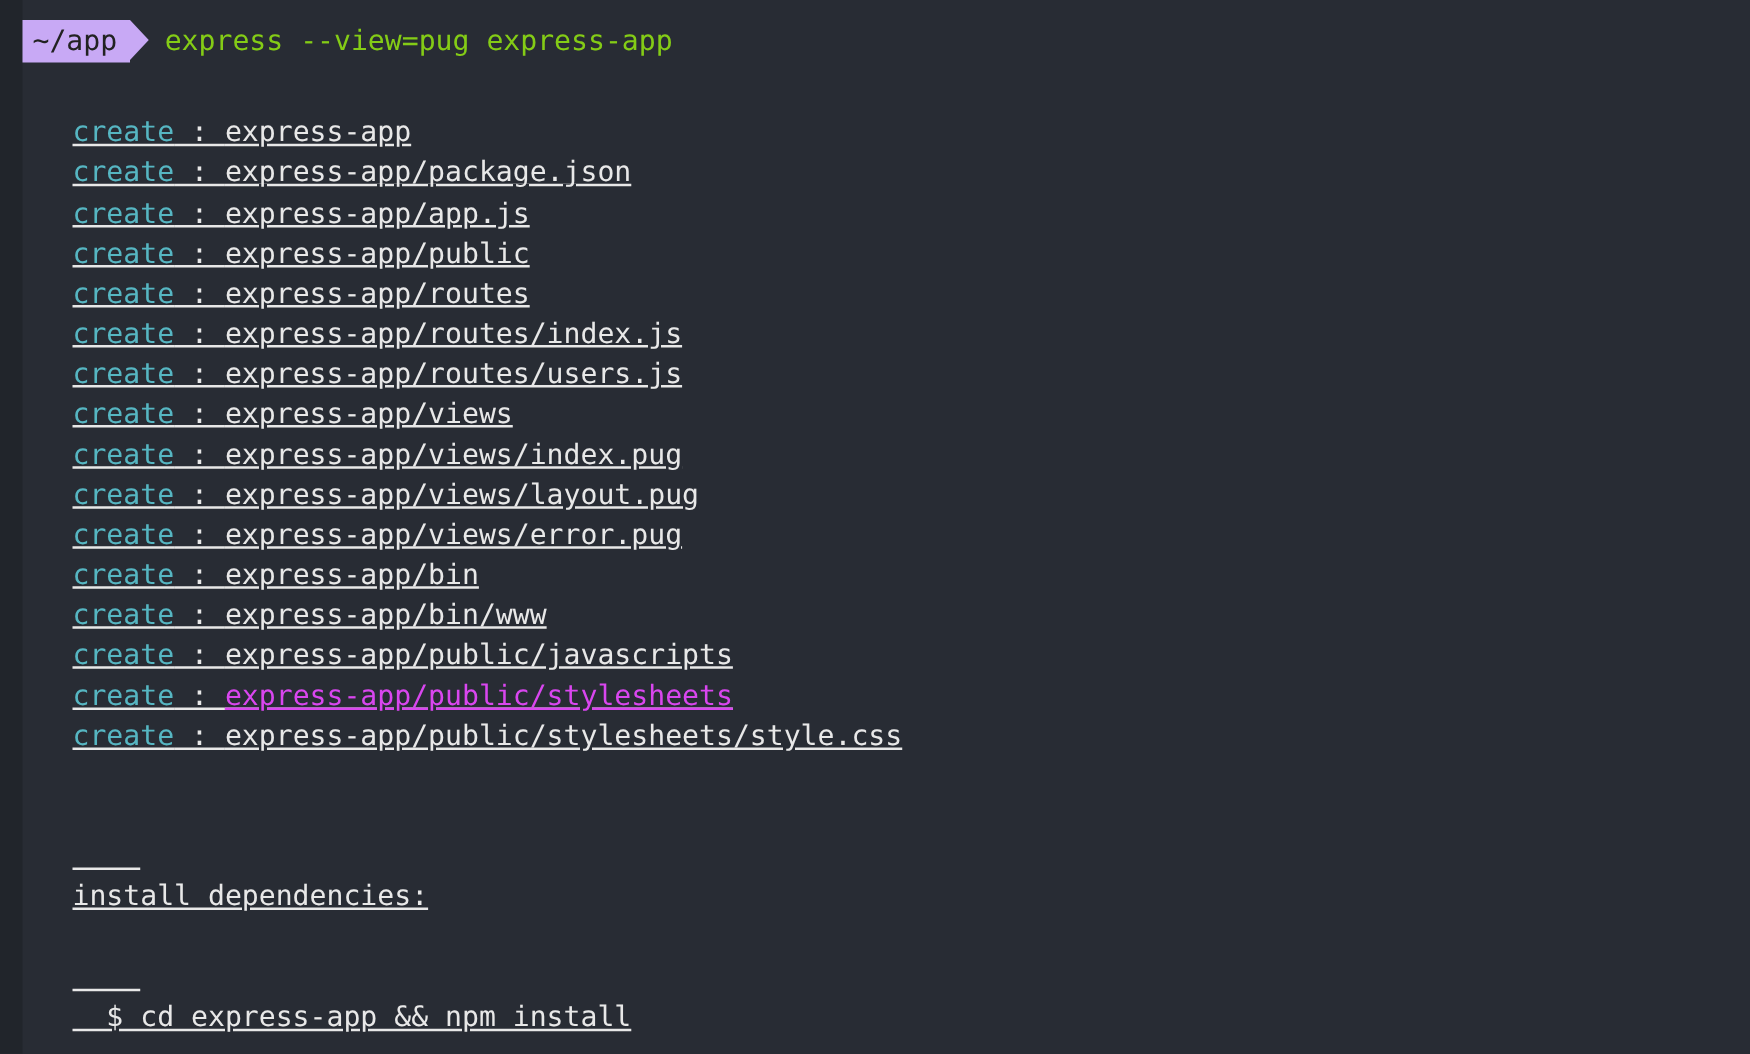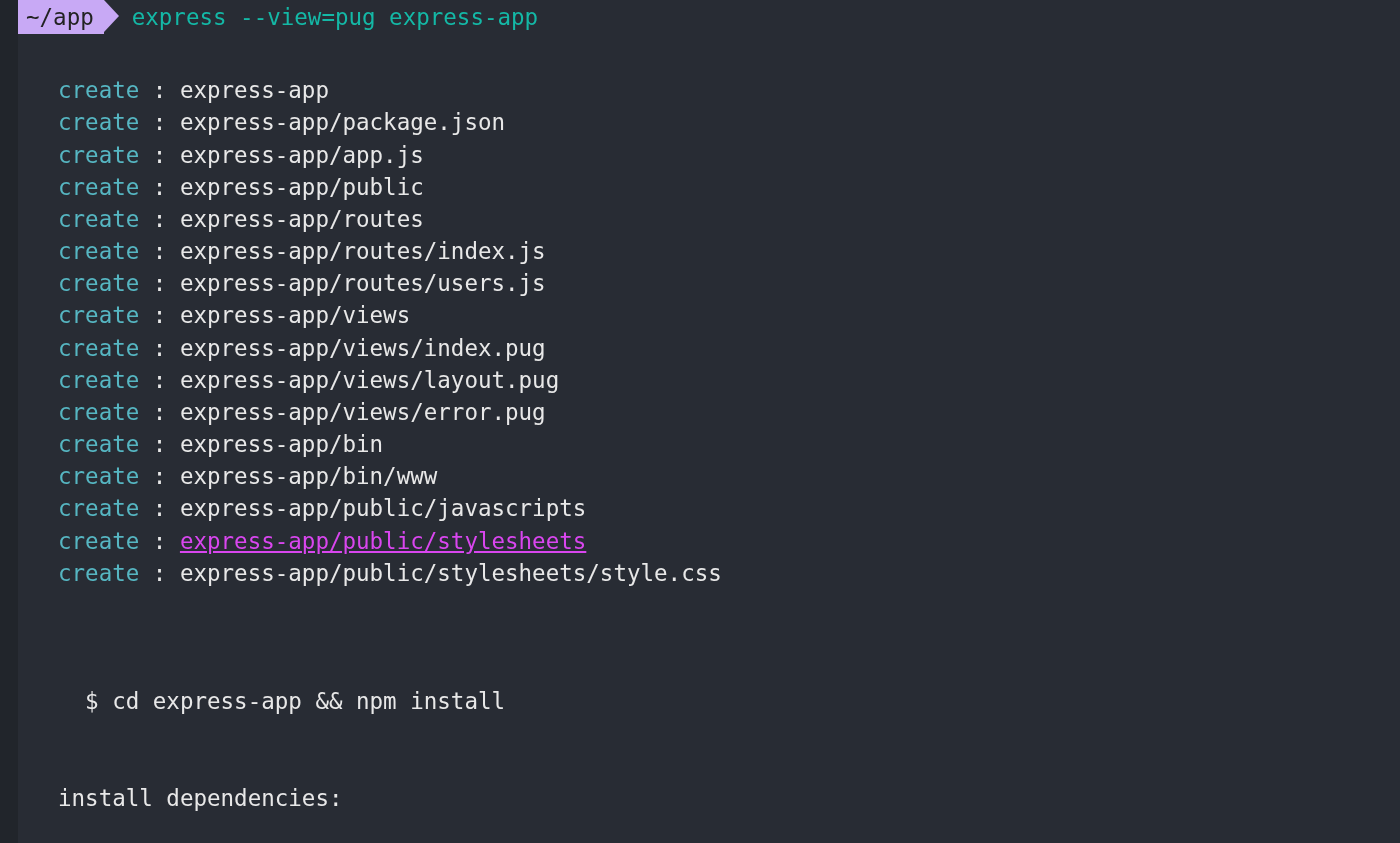--- a/index.html
+++ b/index.html
@@ -21,21 +21,21 @@
       width: 18px;
       height: 100%;
       background: #21252b;
     }
     .terminal {
       position: absolute;
       left: 18px;
       top: 0;
       right: 0;
       bottom: 0;
-      padding-top: 0;
+      padding-top: 16px;
     }
     .prompt-line {
       display: flex;
       align-items: center;
       margin-bottom: 8px;
     }
     .prompt-badge {
       background: #c8a9f5;
       color: #222;
       padding: 1px 10px 1px 8px;
@@ -49,26 +49,27 @@
       position: absolute;
       right: -15px;
       top: 0;
       width: 0;
       height: 0;
       border-top: 16px solid transparent;
       border-bottom: 16px solid transparent;
       border-left: 15px solid #c8a9f5;
     }
     .command {
-      color: #14b8a6;
+      color: #84cc16;
       white-space: pre;
     }
     .output {
       padding-left: 40px;
       white-space: pre;
+      text-decoration: underline;
     }
     .create-kw {
       color: #56b6c2;
     }
     .link-text {
       color: #d946ef;
       text-decoration: underline;
     }
     .blank { height: 32px; }
     .line { white-space: pre; }
@@ -85,17 +86,17 @@
     <span class="command">express --view=pug express-app</span>
   </div>
 
   <div class="blank"></div>
 
   <div class="output" id="creates-block"><div class="line"><span class="create-kw">create</span><span> : </span><span>express-app</span></div><div class="line"><span class="create-kw">create</span><span> : </span><span>express-app/package.json</span></div><div class="line"><span class="create-kw">create</span><span> : </span><span>express-app/app.js</span></div><div class="line"><span class="create-kw">create</span><span> : </span><span>express-app/public</span></div><div class="line"><span class="create-kw">create</span><span> : </span><span>express-app/routes</span></div><div class="line"><span class="create-kw">create</span><span> : </span><span>express-app/routes/index.js</span></div><div class="line"><span class="create-kw">create</span><span> : </span><span>express-app/routes/users.js</span></div><div class="line"><span class="create-kw">create</span><span> : </span><span>express-app/views</span></div><div class="line"><span class="create-kw">create</span><span> : </span><span>express-app/views/index.pug</span></div><div class="line"><span class="create-kw">create</span><span> : </span><span>express-app/views/layout.pug</span></div><div class="line"><span class="create-kw">create</span><span> : </span><span>express-app/views/error.pug</span></div><div class="line"><span class="create-kw">create</span><span> : </span><span>express-app/bin</span></div><div class="line"><span class="create-kw">create</span><span> : </span><span>express-app/bin/www</span></div><div class="line"><span class="create-kw">create</span><span> : </span><span>express-app/public/javascripts</span></div><div class="line"><span class="create-kw">create</span><span> : </span><span class="link-text">express-app/public/stylesheets</span></div><div class="line"><span class="create-kw">create</span><span> : </span><span>express-app/public/stylesheets/style.css</span></div></div>
 
   <div class="blank"></div>
 
   <div class="output">
+    <div class="line">install dependencies:</div>
     <div class="line">  $ cd express-app &amp;&amp; npm install</div>
-    <div class="line">install dependencies:</div>
   </div>
 
 </div>
 
 </body></html>

